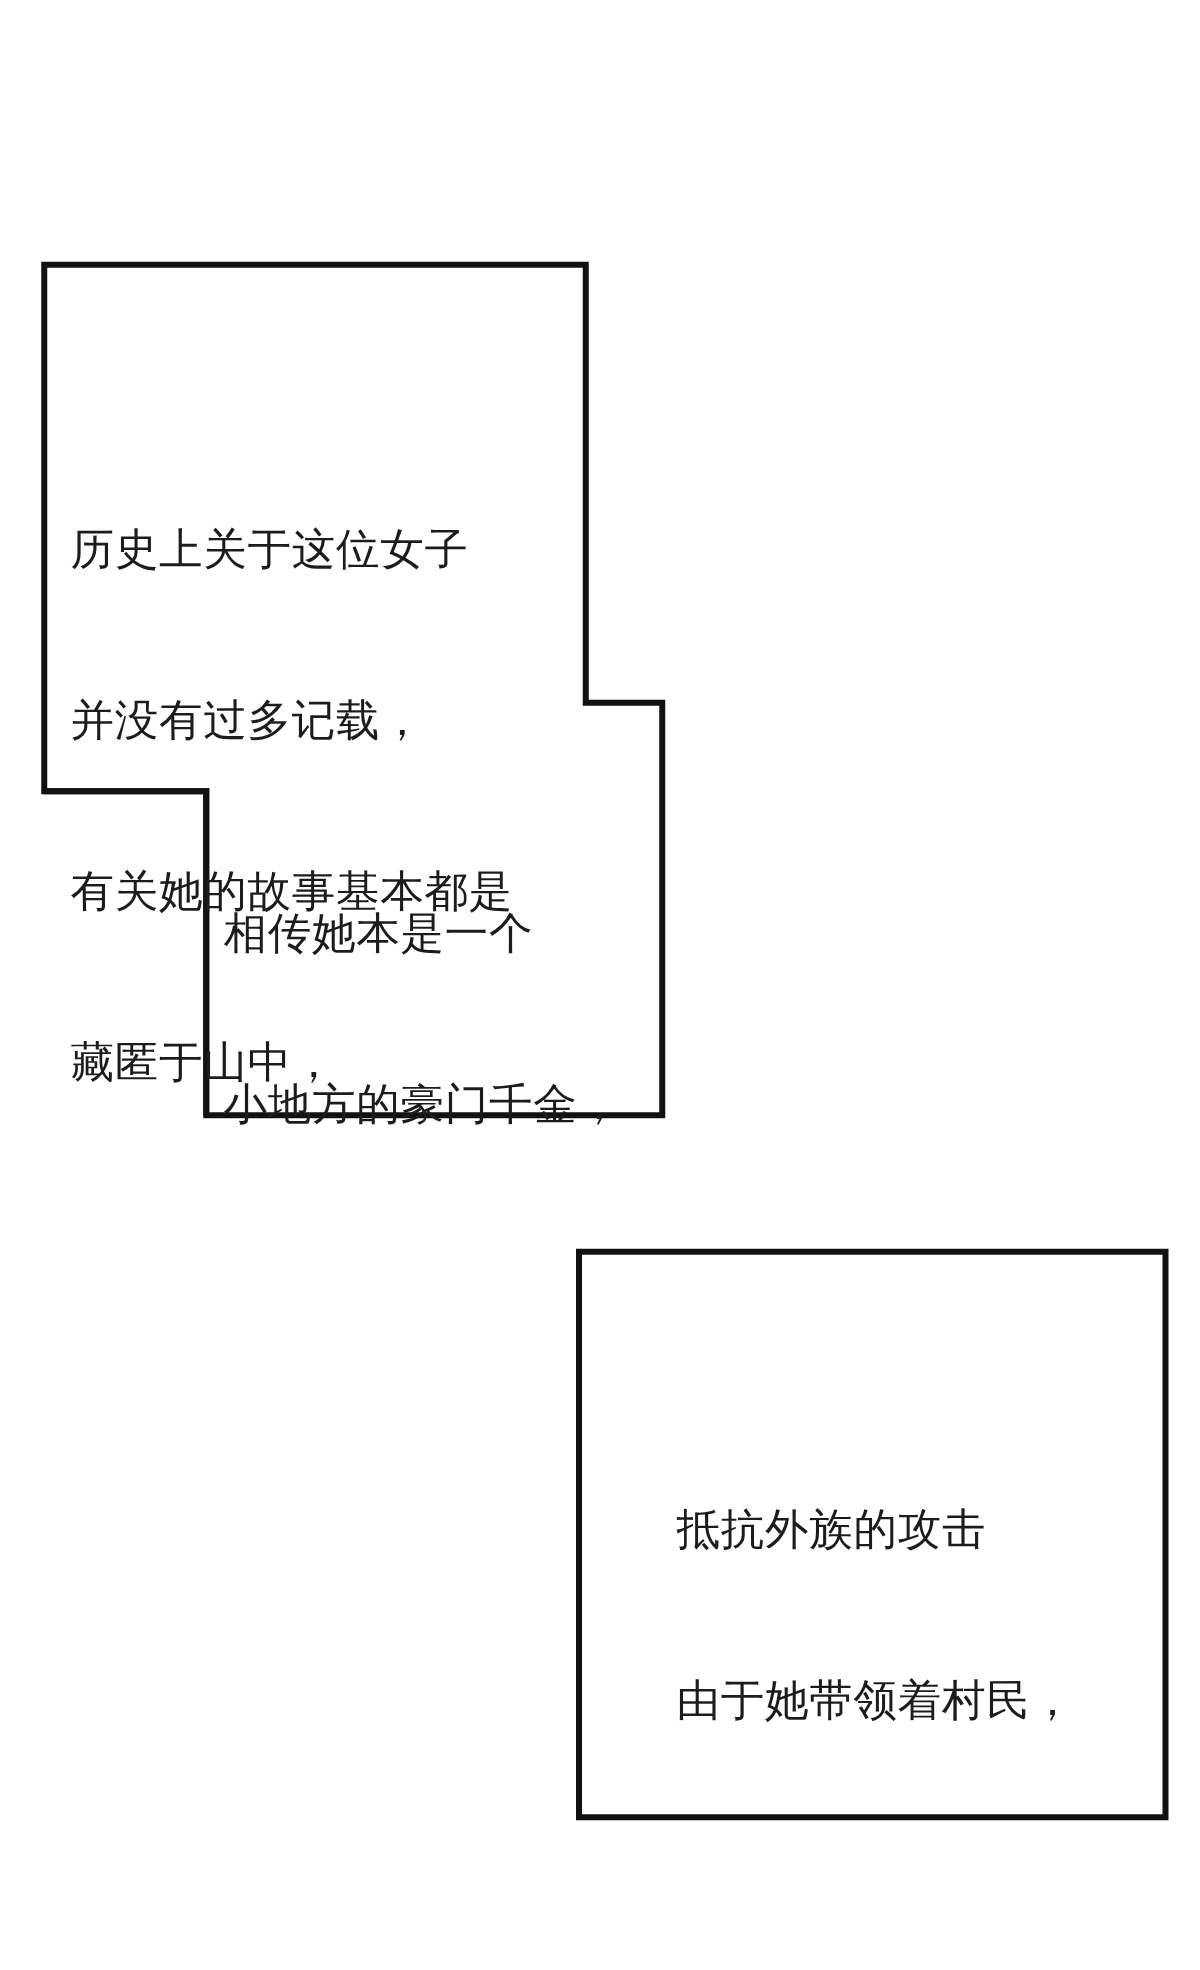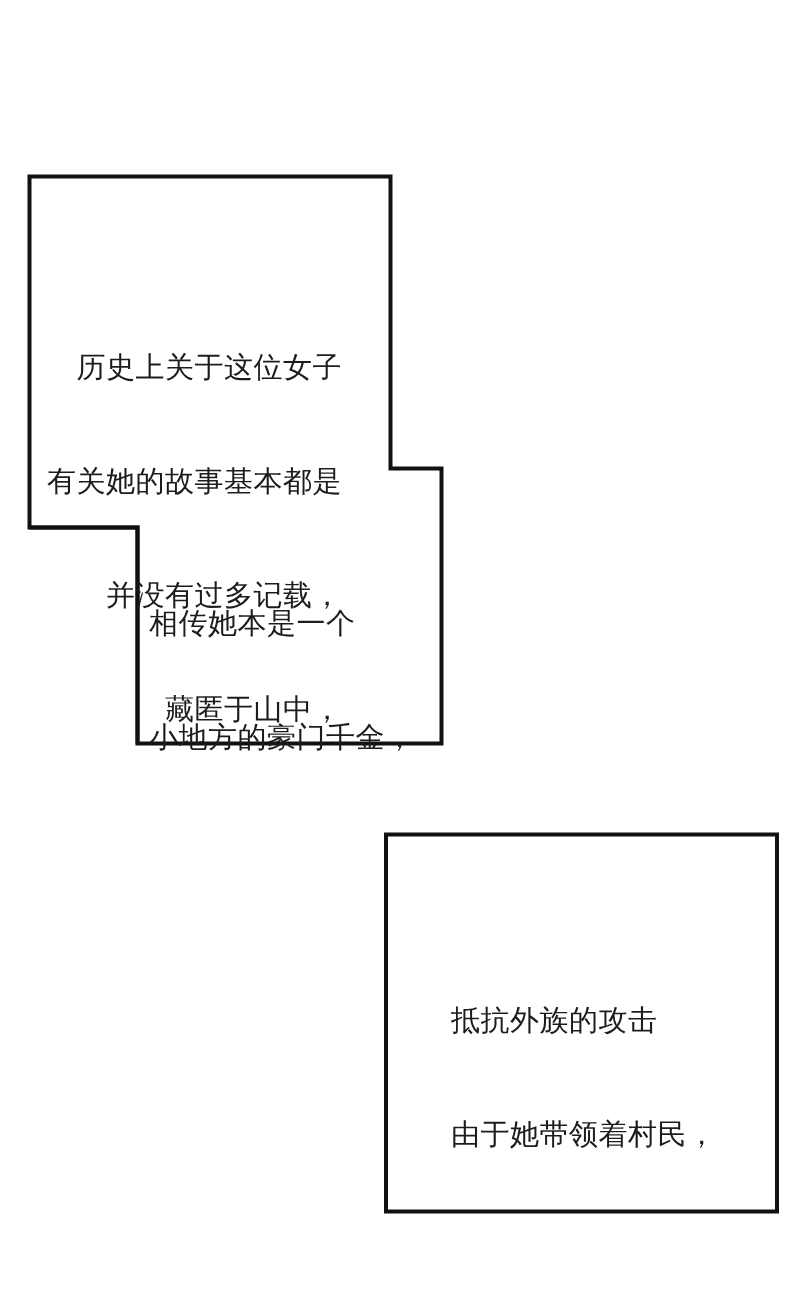--- a/index.html
+++ b/index.html
@@ -41,21 +41,20 @@
     font-size: 29px;
     line-height: 38px;
     letter-spacing: 0.5px;
     white-space: pre;
     font-family: "Liberation Serif", "DejaVu Serif", serif;
   }
 
   #panel1-text {
     left: 47px;
     top: 272px;
-    text-align: right;
   }
 
   #panel2-text {
     left: 149px;
     top: 528px;
   }
 
   #panel3-text {
     left: 451px;
     top: 925px;
@@ -85,22 +84,22 @@
              L 29.5 527.5
              Z" fill="#ffffff" stroke="#111111" stroke-width="4" stroke-linejoin="miter" stroke-miterlimit="10"></path>
 
     <path d="M 29.5 527.5 L 137.5 527.5 L 137.5 743.5" fill="none" stroke="#111111" stroke-width="4" stroke-linejoin="miter"></path>
 
     <rect x="386" y="834.5" width="391" height="377" fill="#ffffff" stroke="#111111" stroke-width="4"></rect>
   </svg>
 
   <div class="panel-text" id="panel1-text">
     <span class="line">历史上关于这位女子</span>
+    <span class="line">并没有过多记载，</span>
     <span class="line">有关她的故事基本都是</span>
-    <span class="line">并没有过多记载，</span>
     <span class="line">藏匿于山中，</span>
   </div>
 
   <div class="panel-text" id="panel2-text">
     <span class="line">相传她本是一个</span>
     <span class="line">小地方的豪门千金，</span>
   </div>
 
   <div class="panel-text" id="panel3-text">
     <span class="line">抵抗外族的攻击</span>

